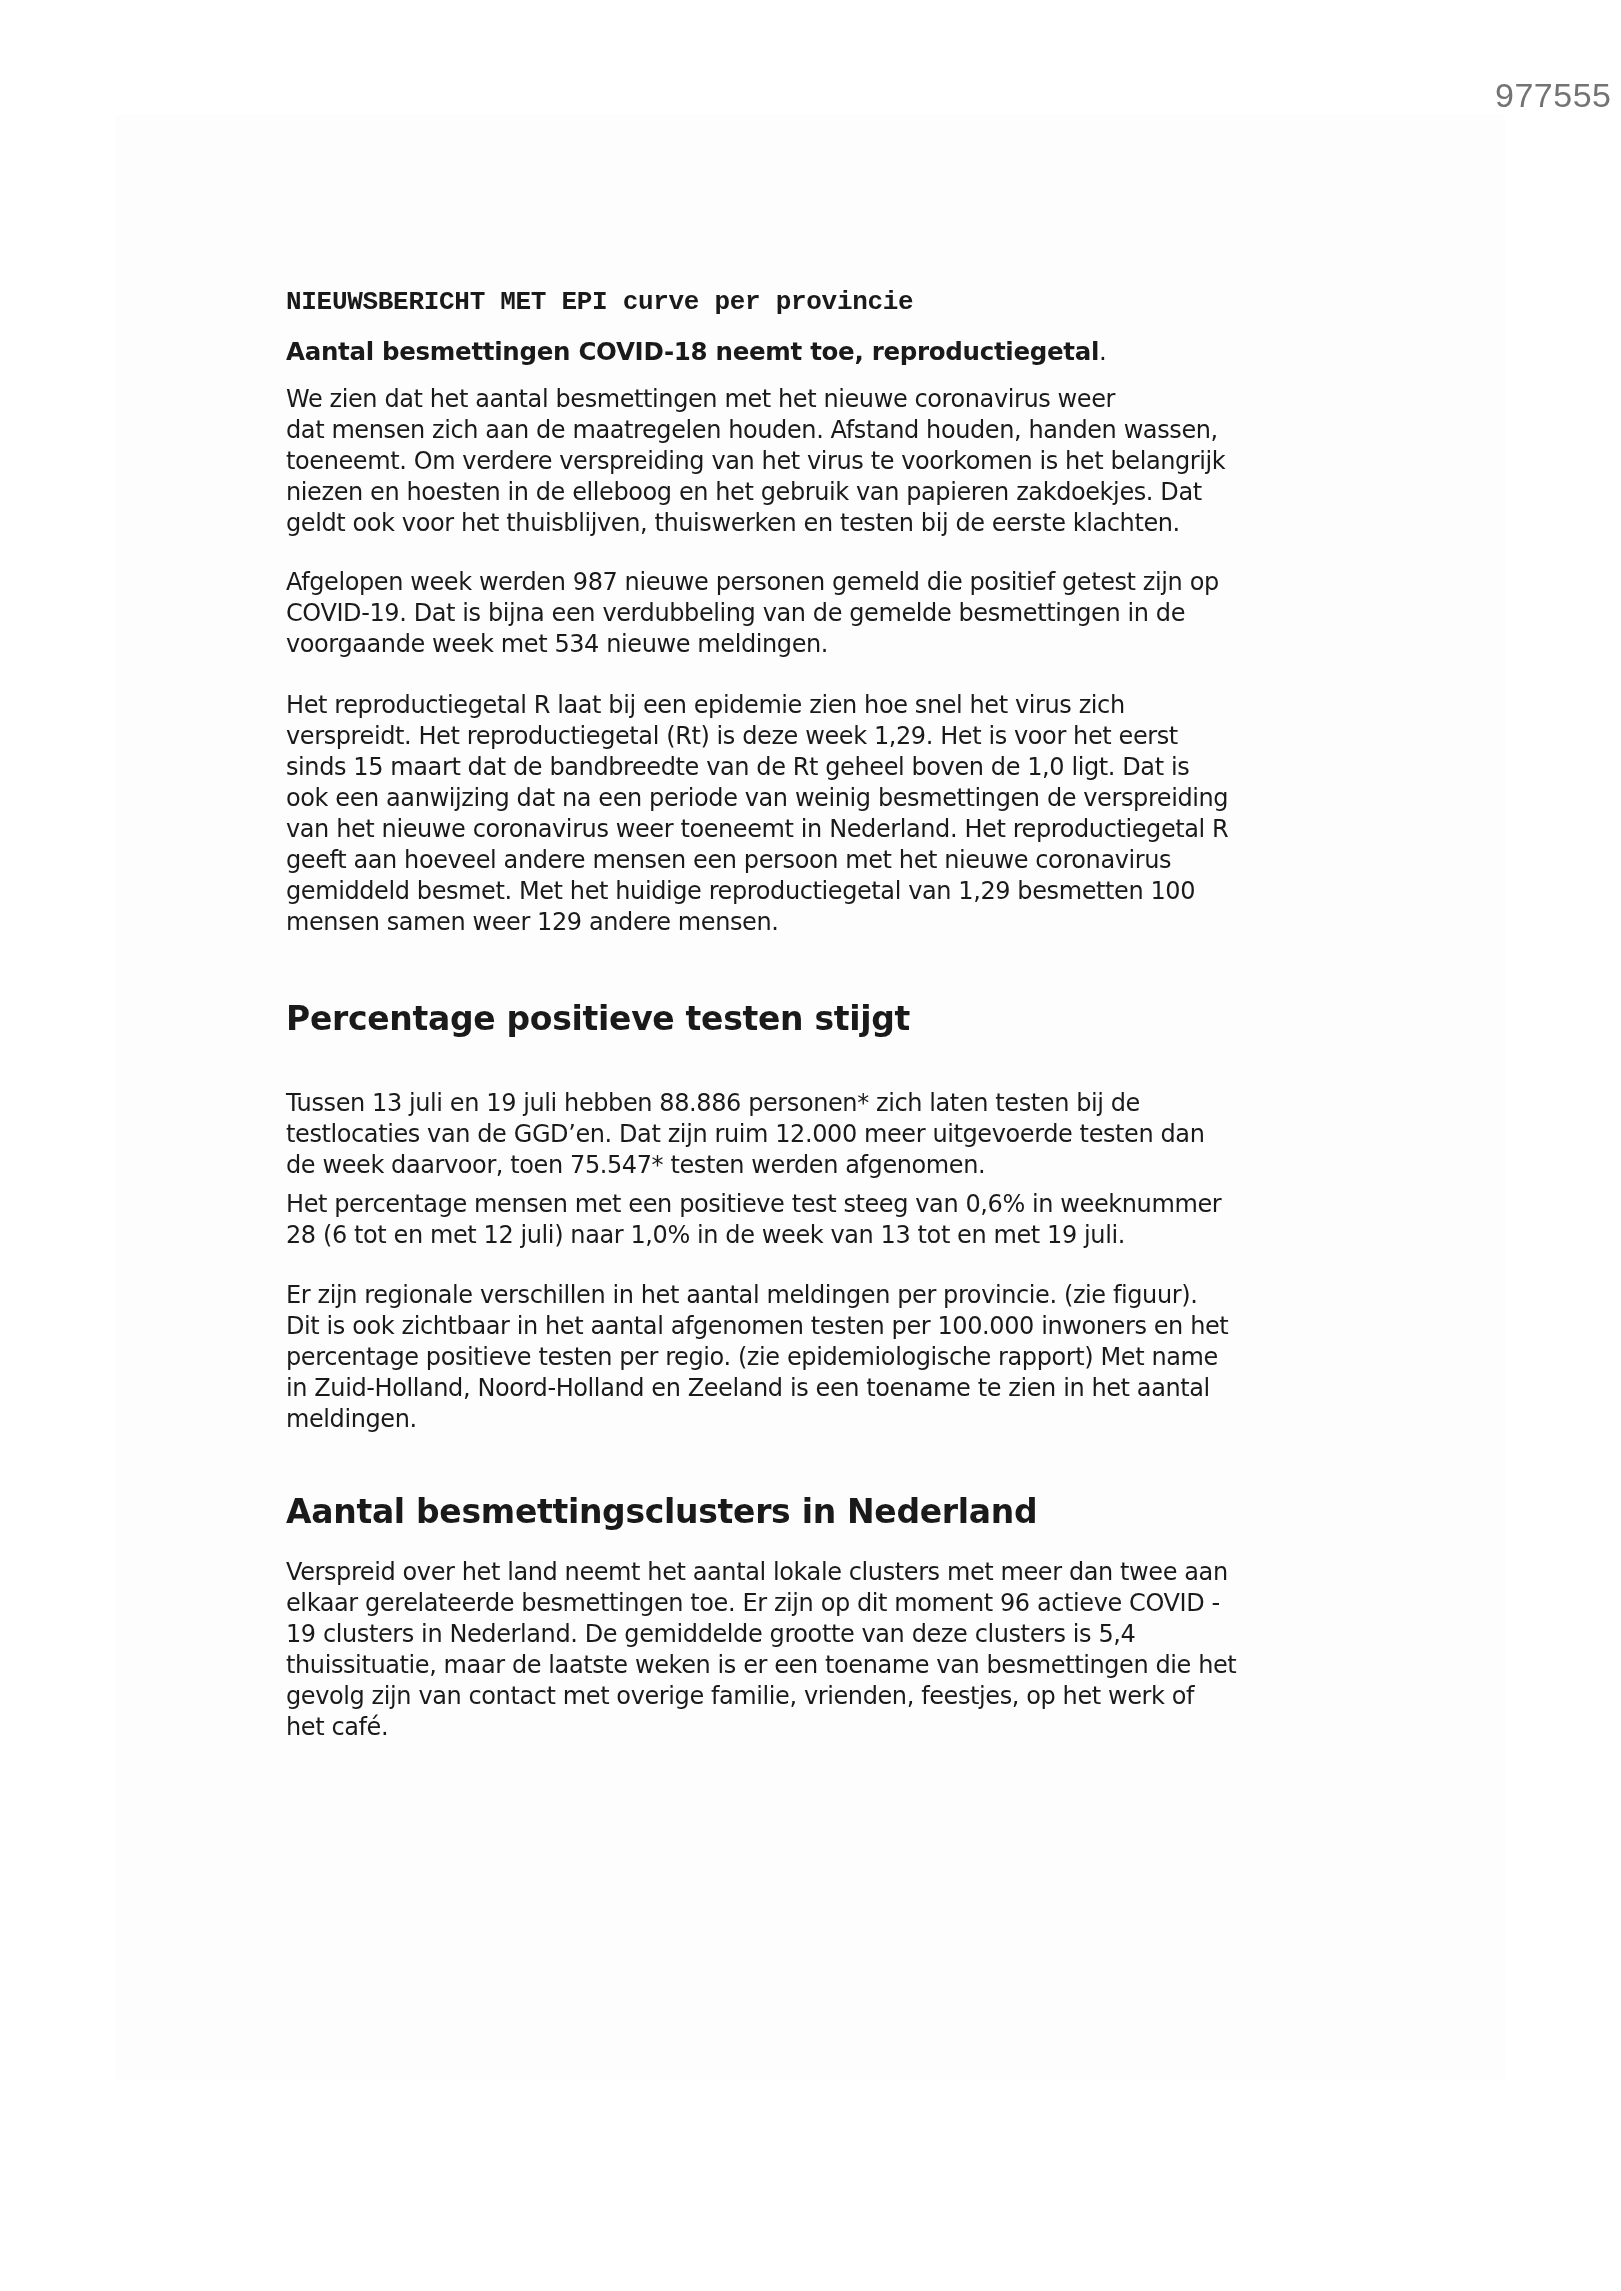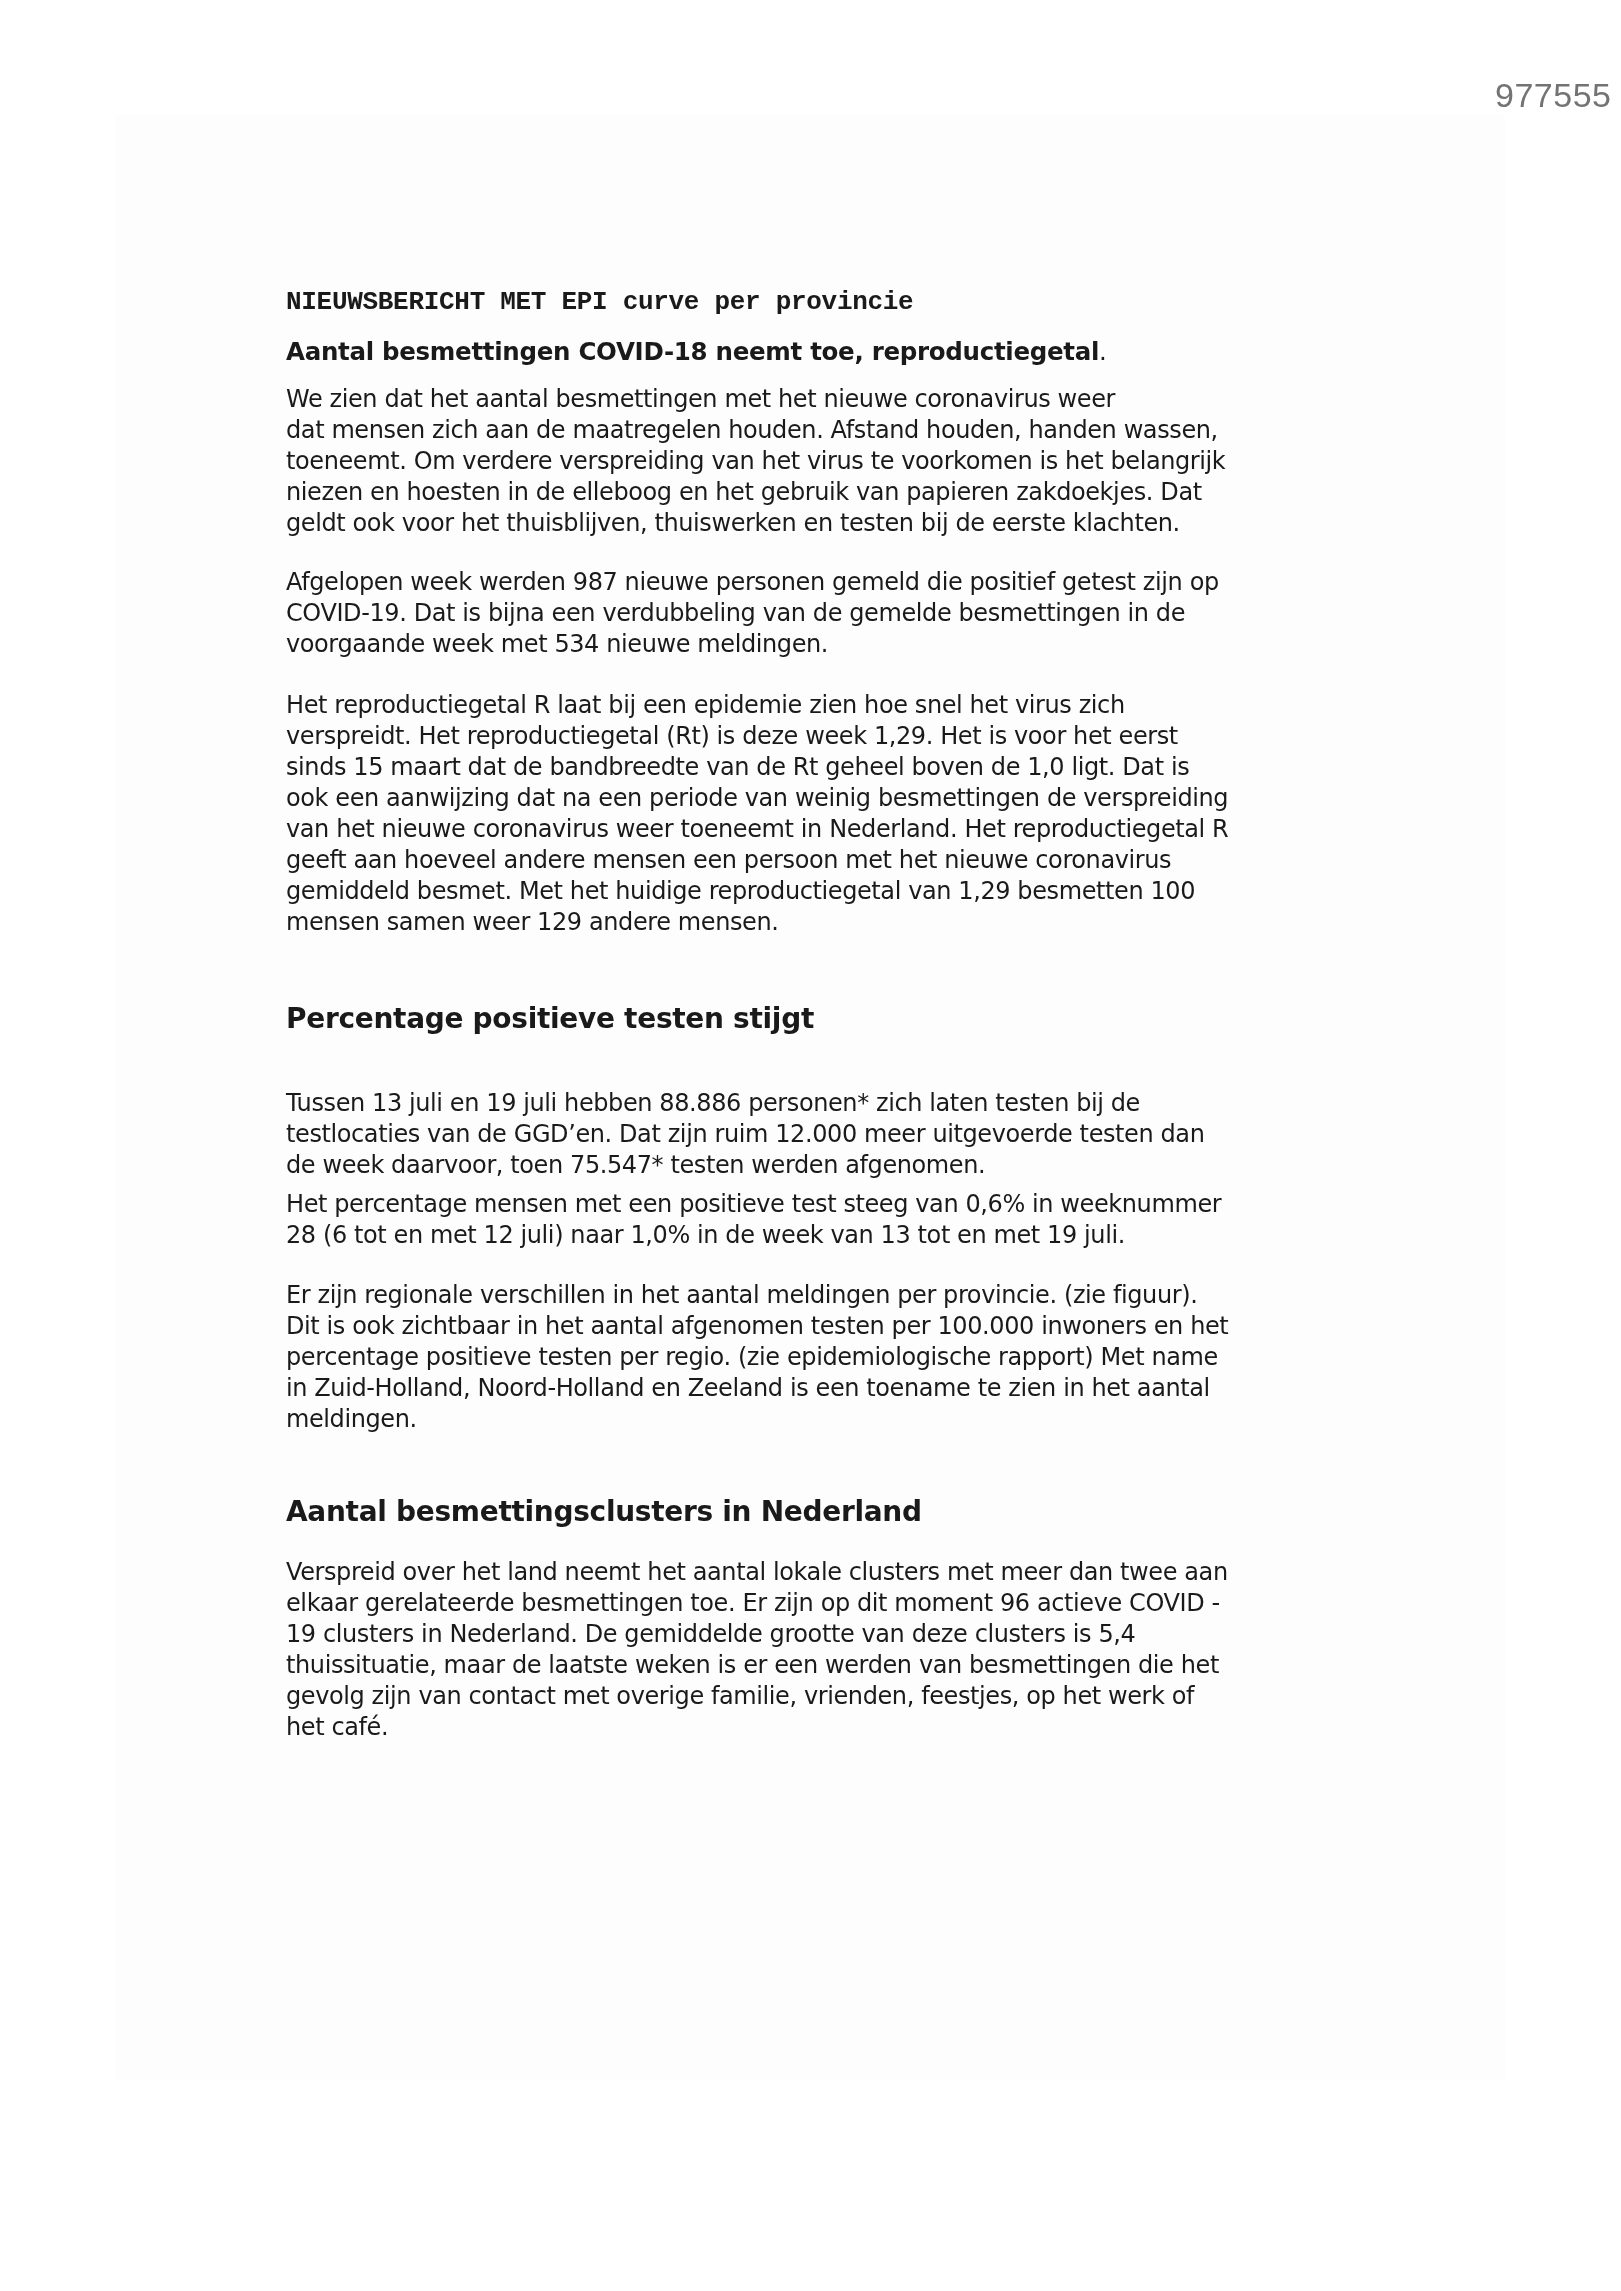--- a/index.html
+++ b/index.html
@@ -60,21 +60,21 @@
     p {
       margin: 0;
       font-size: 24px;
       line-height: 31px;
       letter-spacing: -0.4px;
       word-spacing: 0px;
     }
     h2 {
       font-family: "DejaVu Sans", sans-serif;
       font-weight: bold;
-      font-size: 28px;
+      font-size: 33px;
       margin: 0;
       line-height: 33px;
       letter-spacing: -0.3px;
     }
     .section {
       position: absolute;
       left: 0;
       width: 1068px;
     }
   </style>
@@ -141,18 +141,18 @@
   </div>
 
   <div class="section" style="top:1209px">
     <h2>Aantal besmettingsclusters in Nederland</h2>
   </div>
 
   <div class="section" style="top:1271px">
     <p>Verspreid over het land neemt het aantal lokale clusters met meer dan twee aan</p>
     <p>elkaar gerelateerde besmettingen toe. Er zijn op dit moment 96 actieve COVID -</p>
     <p>19 clusters in Nederland. De gemiddelde grootte van deze clusters is 5,4</p>
-    <p>thuissituatie, maar de laatste weken is er een werden van besmettingen die het</p>
+    <p>thuissituatie, maar de laatste weken is er een toename van besmettingen die het</p>
     <p>gevolg zijn van contact met overige familie, vrienden, feestjes, op het werk of</p>
     <p>het café.</p>
   </div>
 </div>
 
 
 </body></html>

